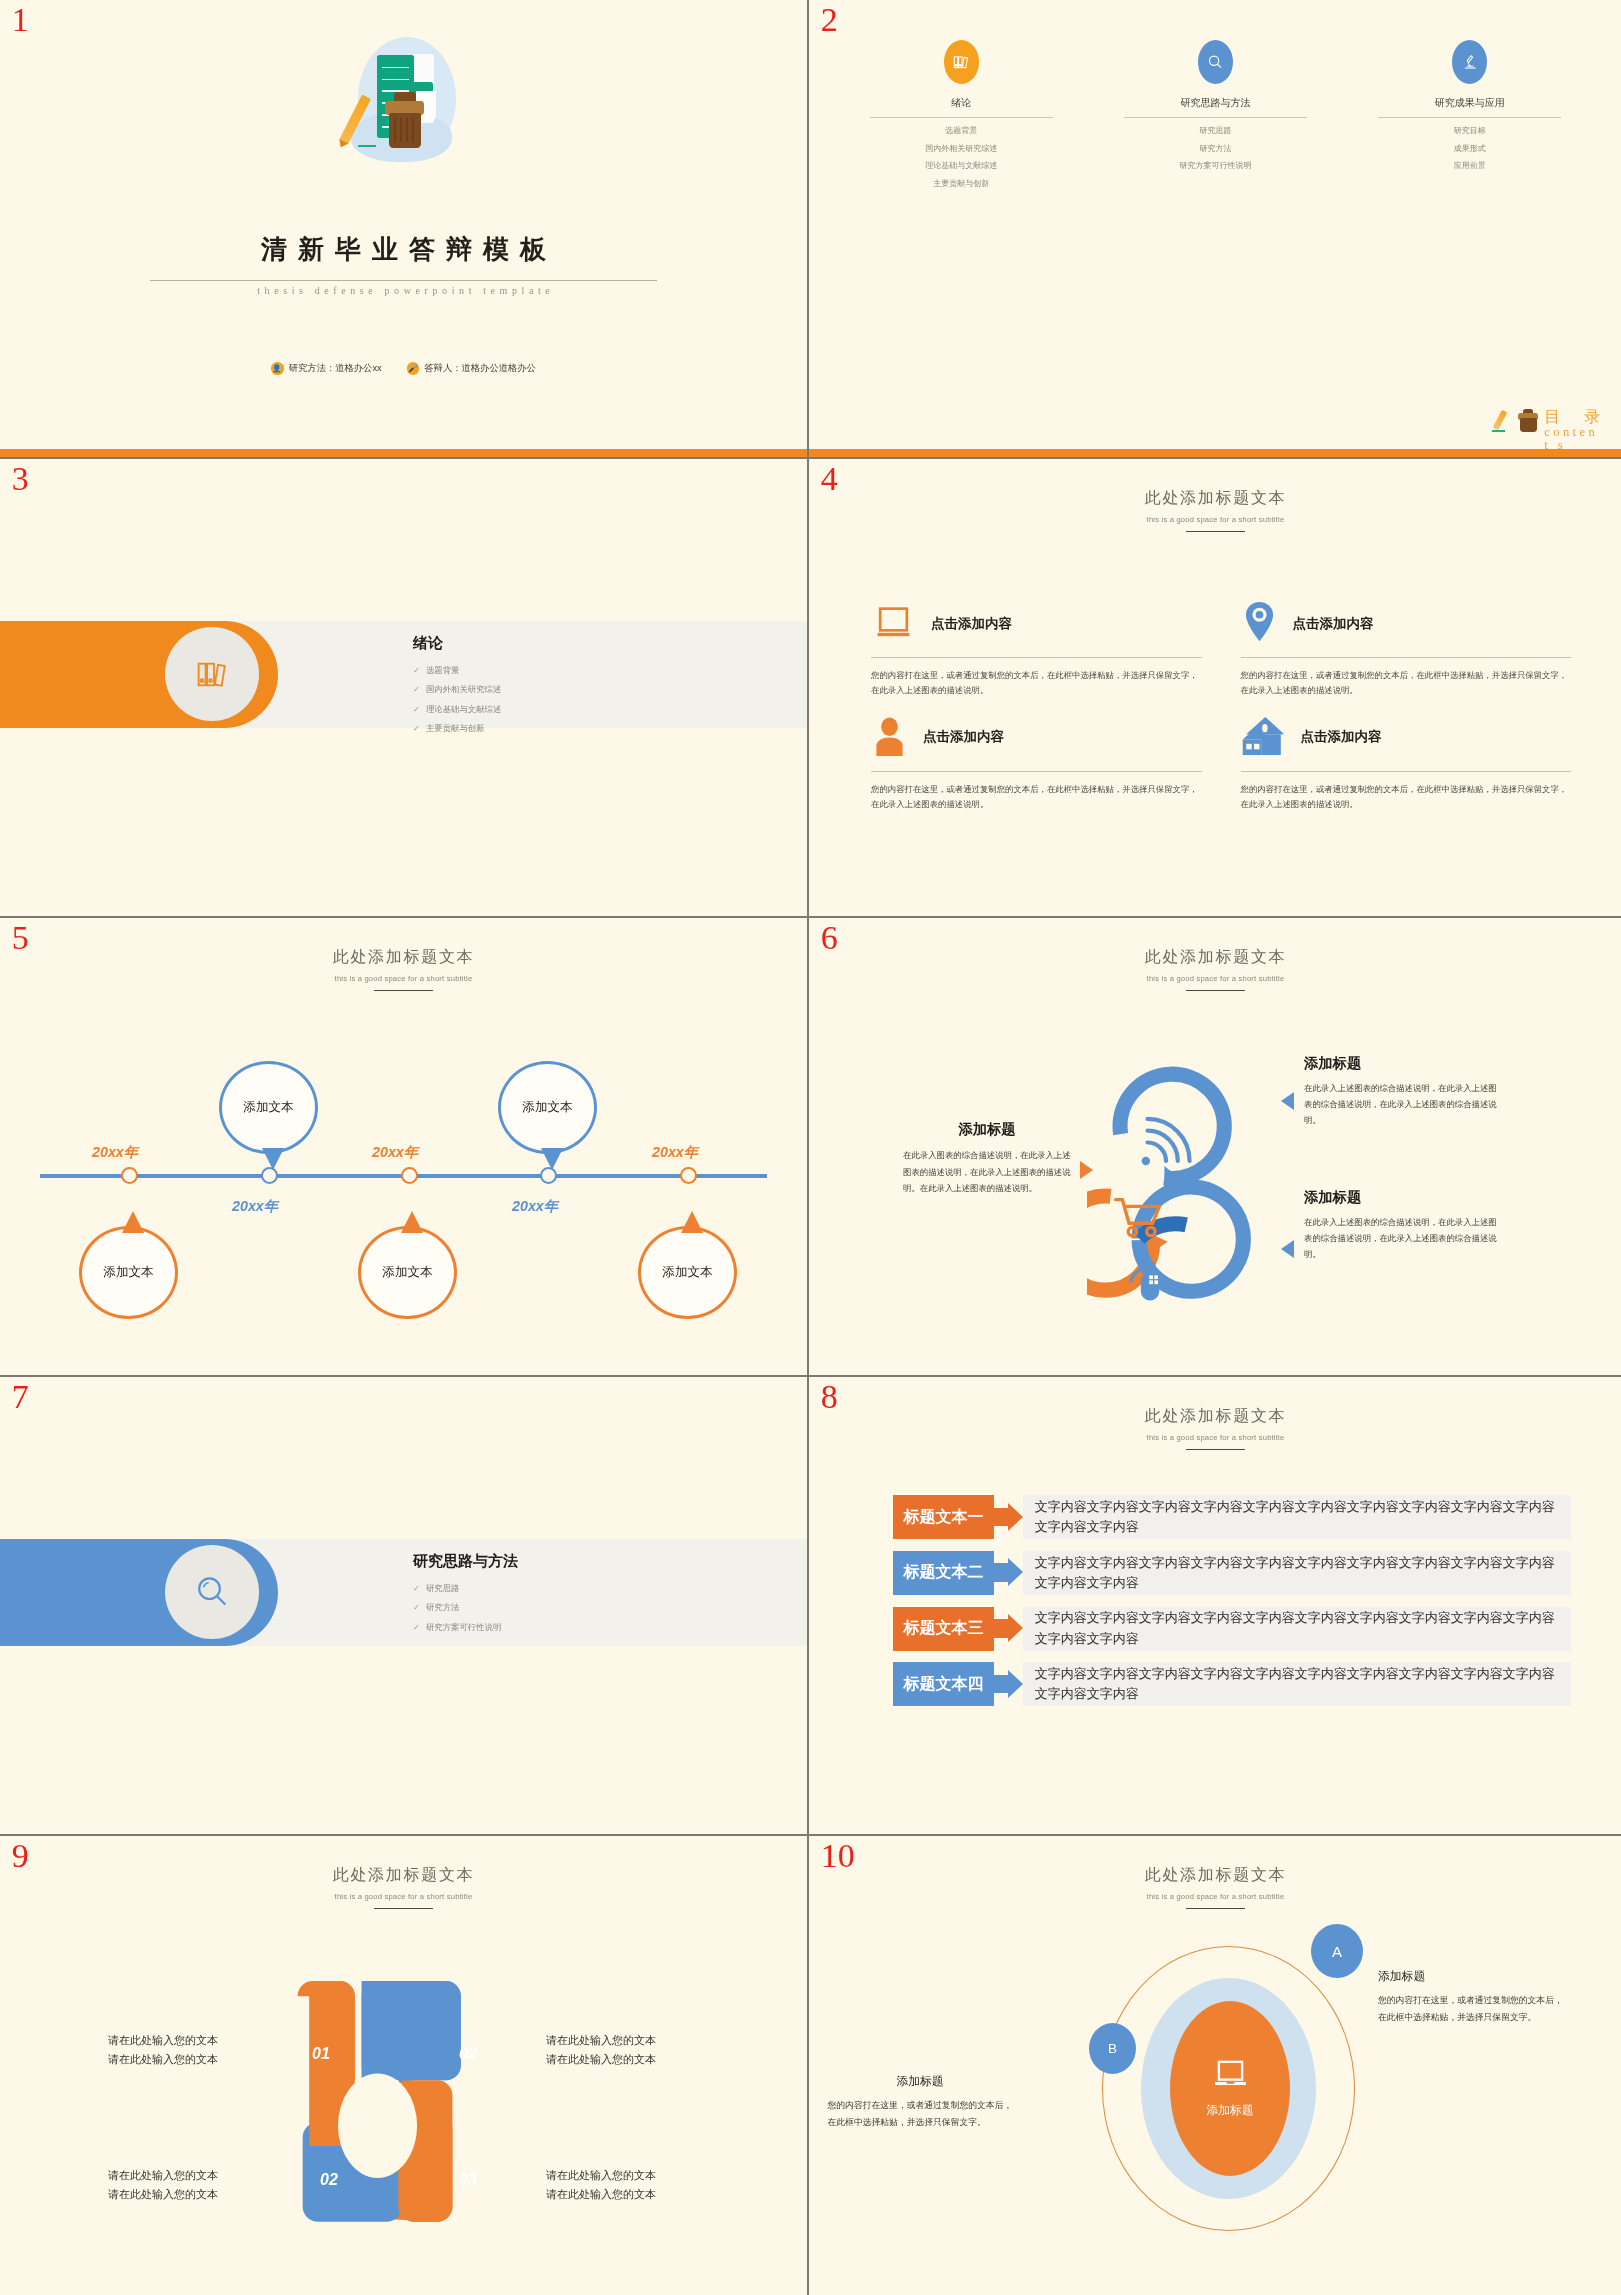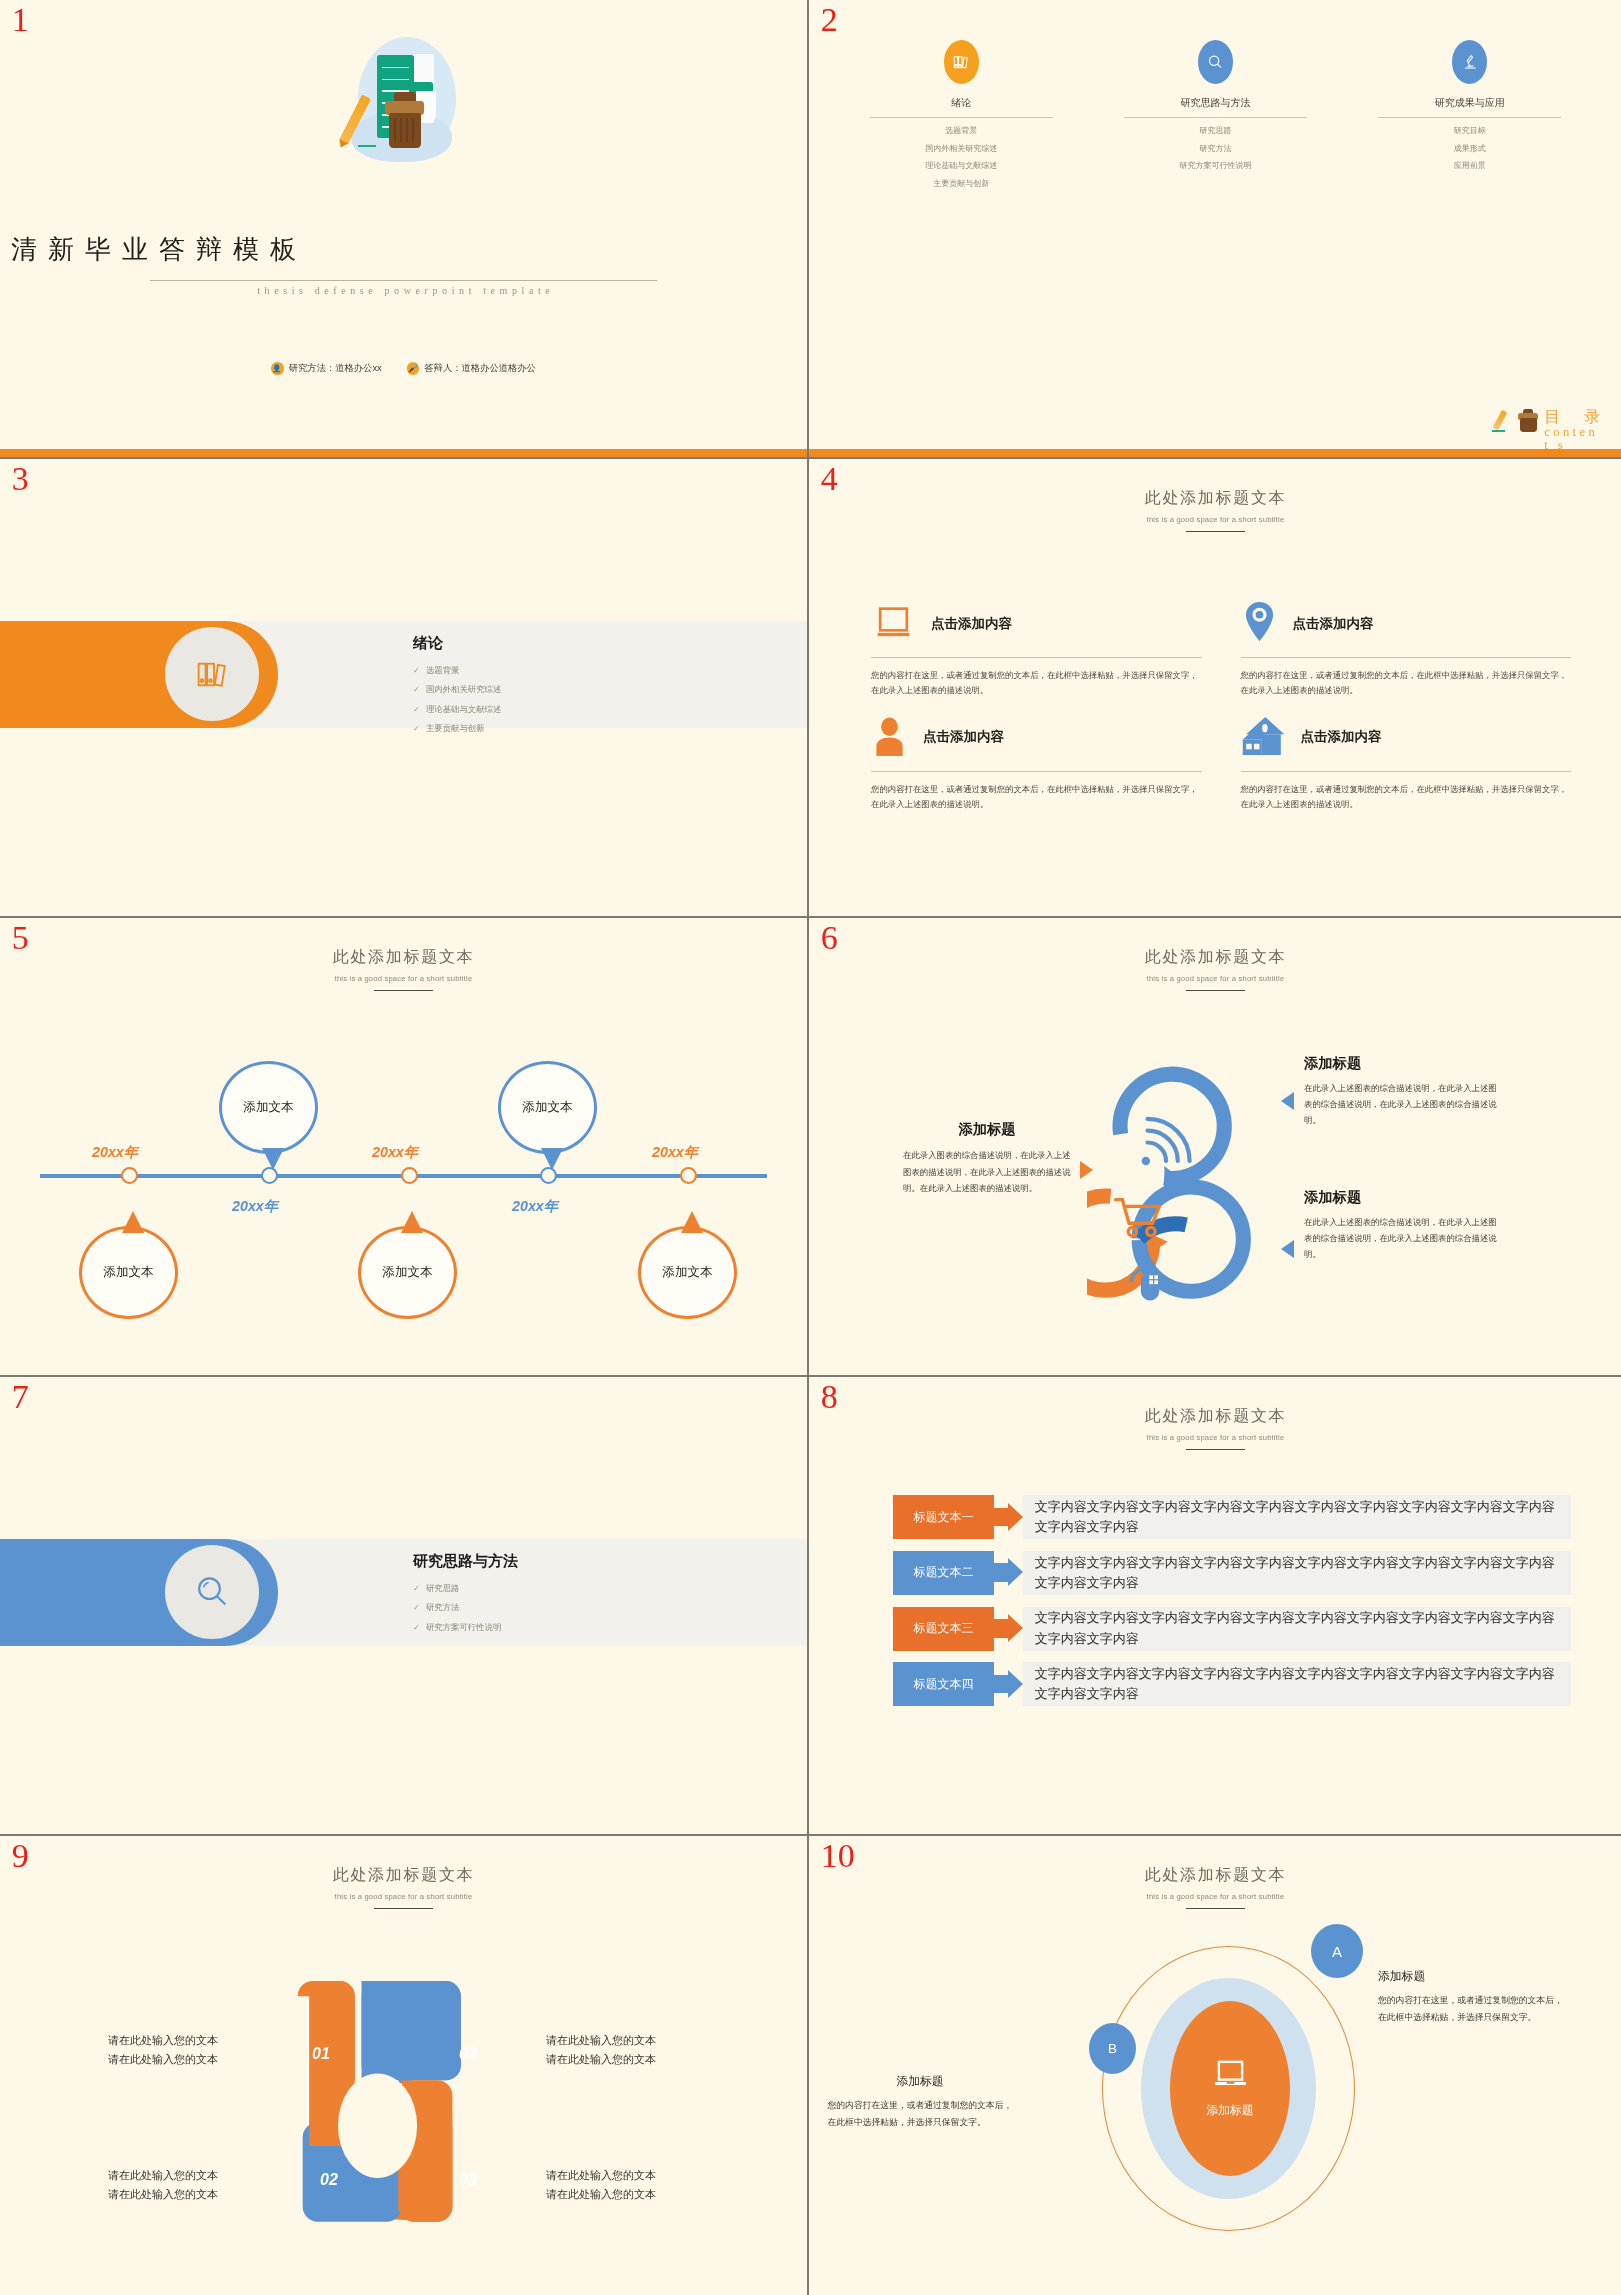--- a/index.html
+++ b/index.html
@@ -51,23 +51,23 @@
   .s1 .scroll-w2 { position: absolute; left: 88px; top: 61px; width: 20px; height: 32px; background: #fdfdfd; border-radius: 0 0 8.4px 8.4px; }
   .s1 .capg { position: absolute; left: 83px; top: 52px; width: 22px; height: 17px; background: #0fa47f; border-radius: 2.5px; }
   .s1 .pencil { position: absolute; left: 22px; top: 64px; width: 10px; height: 51px; background: linear-gradient(180deg,#f5a623,#f7b94f); transform: rotate(27deg); border-radius: 1.7px; }
   .s1 .pencil:after { content:''; position:absolute; left:0; bottom:-5.9px; border-left:5px solid transparent; border-right:5px solid transparent; border-top:7.6px solid #e08a14; }
   .s1 .pline { position:absolute; left:30px; top:115px; width:18.5px; height:1.7px; background:#17b089; }
   .s1 .ink { position: absolute; left: 61px; top: 83px; width: 32px; height: 35px; background: #7b4a1e; border-radius: 2.5px 2.5px 4.2px 4.2px; }
   .s1 .ink i { position:absolute; top:5px; width:2.5px; height:23.6px; background:#62391a; opacity:.6; }
   .s1 .inkcap { position:absolute; left:57px; top:71px; width:39px; height:13.5px; background:#b07a3a; border-radius: 3.4px; }
   .s1 .inkcap2 { position:absolute; left:66px; top:62px; width:22px; height:11.8px; background:#7b4a1e; border-radius: 3.4px 3.4px 0 0; }
   .s1 .title {
-    position:absolute; left:0; right:0; top: 232px; text-align:left;
+    position:absolute; left:0; right:0; top: 232px; text-align:center;
     font-size: 26px; color:#23201c; letter-spacing: 11px; text-indent:11px;
-    font-family:"Liberation Sans", sans-serif; font-weight:400;
+    font-family:"Liberation Sans", sans-serif; font-weight:700;
   }
   .s1 .rule { position:absolute; left:150px; right:150px; top: 280px; height:0.8px; background:#b6b2a6; }
   .s1 .sub {
     position:absolute; left:0; right:0; top: 285px; text-align:center;
     font-size: 10px; color:#9a9588; letter-spacing: 4.6px; text-indent:4.6px;
     font-family:"Liberation Serif", serif;
   }
   .s1 .meta { position:absolute; left:0; right:0; top: 362px; display:flex; justify-content:center; gap:25px; align-items:center; }
   .s1 .meta .chip { display:flex; align-items:center; gap:5px; }
   .s1 .meta .dot { width:12.6px;height:12.6px;border-radius:50%;background:#f5a01e; display:flex;align-items:center;justify-content:center;color:#fff;font-size:7.6px; }
@@ -125,21 +125,21 @@
   .s6 .lft .b { font-size:8.4px; color:#3d3a33; line-height:1.95; margin-top:8.4px; }
   .s6 .r1 { position:absolute; left:495px; top:136px; width:194px; }
   .s6 .r2 { position:absolute; left:495px; top:270px; width:194px; }
   .s6 .r1 .h, .s6 .r2 .h { font-size:14.3px; font-weight:bold; color:#1f1d19; }
   .s6 .r1 .b, .s6 .r2 .b { font-size:8.4px; color:#3d3a33; line-height:1.95; margin-top:6.7px; }
   .s6 .tri { position:absolute; width:0;height:0; }
 
   
   .s8 .rows { position:absolute; left:84px; right:51px; top:118px; }
   .s8 .brow { display:flex; align-items:stretch; margin-bottom:11.8px; height:44px; }
-  .s8 .tag { width:101px; display:flex;align-items:center;justify-content:center; color:#fff; font-size:12px; font-weight:normal; }
+  .s8 .tag { width:101px; display:flex;align-items:center;justify-content:center; color:#fff; font-size:16px; font-weight:bold; }
   .s8 .arw { width:29px; position:relative; }
   .s8 .arw:before { content:''; position:absolute; left:0; top:12.6px; width:15px; height:18.5px; }
   .s8 .arw:after { content:''; position:absolute; left:13.5px; top:7.6px; width:0;height:0; border-top:14.3px solid transparent; border-bottom:14.3px solid transparent; }
   .s8 .txt { flex:1; background:#f1f0ec; display:flex; align-items:center; padding:0 11.8px; font-size:13px; color:#2f2c26; line-height:1.55; }
 
   
   .s9 .shape { position:absolute; left:289px; top:145px; width:236px; height:244px; }
   .s9 .lbl { position:absolute; font-size:11px; color:#35322c; line-height:1.75; }
   .s9 .num { position:absolute; color:#fff; font-size:16px; font-weight:bold; font-style:italic; }
 

